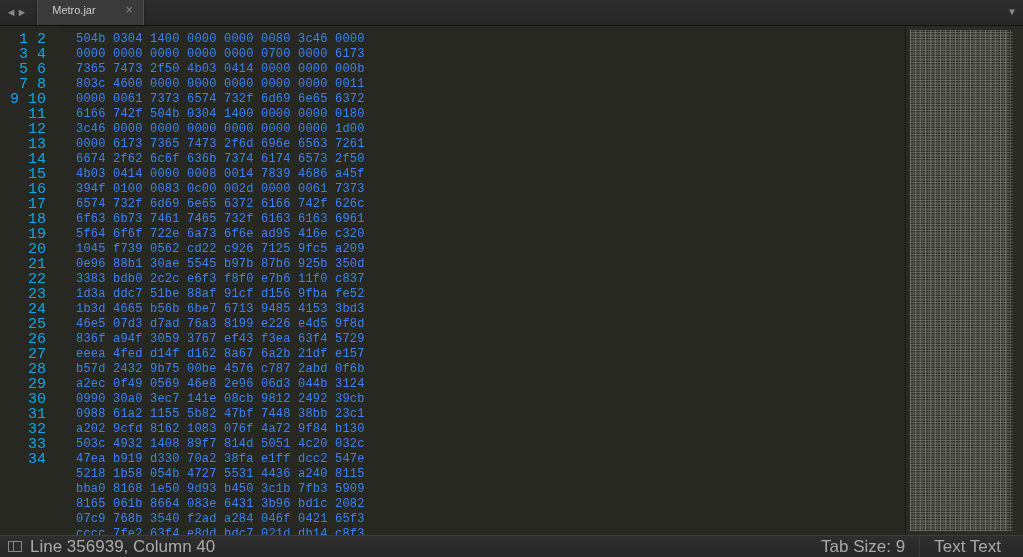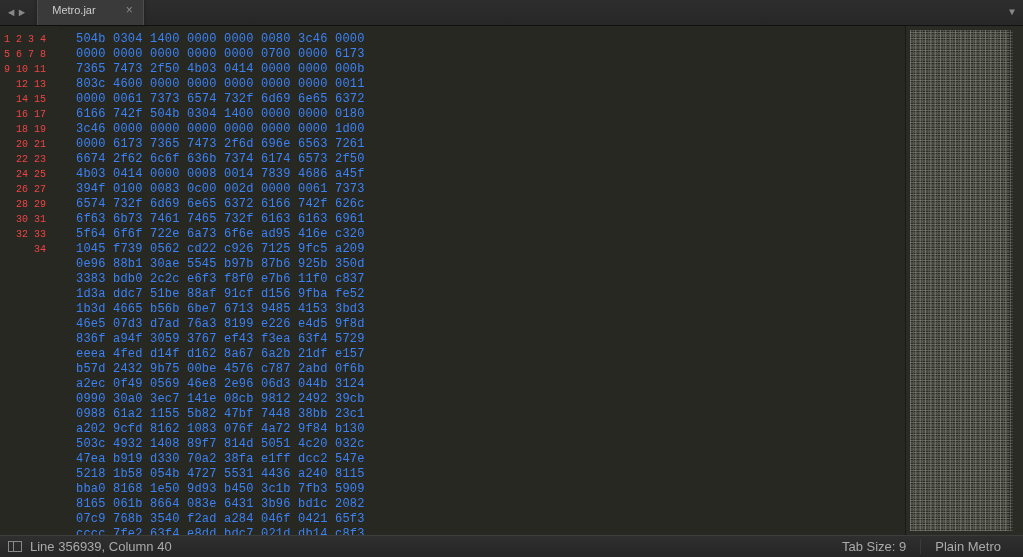--- a/index.html
+++ b/index.html
@@ -72,24 +72,24 @@
   }
   .editor {
     flex: 1;
     display: flex;
     overflow: hidden;
     position: relative;
   }
   .gutter {
     width: 58px;
     background: #272822;
-    color: #ef4444;
+    color: #0ea5e9;
     text-align: right;
     padding: 6px 12px 0 2px;
-    font-size: 10px;
+    font-size: 15px;
     line-height: 15px;
     flex: 0 0 auto;
     user-select: none;
   }
   .code {
     flex: 1;
     padding: 6px 0 0 18px;
     font-size: 12px;
     line-height: 15px;
     color: #3b82f6;
@@ -119,21 +119,21 @@
       repeating-linear-gradient(90deg, rgba(200,200,190,0.25) 0 1px, transparent 1px 5px),
       repeating-linear-gradient(0deg, rgba(200,200,190,0.18) 0 1px, transparent 1px 3px);
   }
   .statusbar {
     height: 22px;
     background: linear-gradient(to bottom, #2f2f2f, #262626);
     border-top: 1px solid #3d3d3d;
     display: flex;
     align-items: center;
     font-family: "Segoe UI", Arial, sans-serif;
-    font-size: 13px;
+    font-size: 17px;
     color: #aaa;
     padding: 0 8px;
   }
   .statusbar .panel-icon {
     display: inline-block;
     width: 14px; height: 11px;
     border: 1px solid #888;
     margin-right: 8px;
     position: relative;
   }
@@ -241,14 +241,14 @@
     <div class="minimap-noise"></div>
     <div class="minimap-noise2"></div>
   </div>
 </div>
 
 <div class="statusbar">
   <span class="panel-icon"></span>
   <span>Line 356939, Column 40</span>
   <span class="spacer"></span>
   <span class="cell">Tab Size: 9</span>
-  <span class="cell">Plain Metro</span>
+  <span class="cell">Text Text</span>
 </div>
 
 </body></html>

